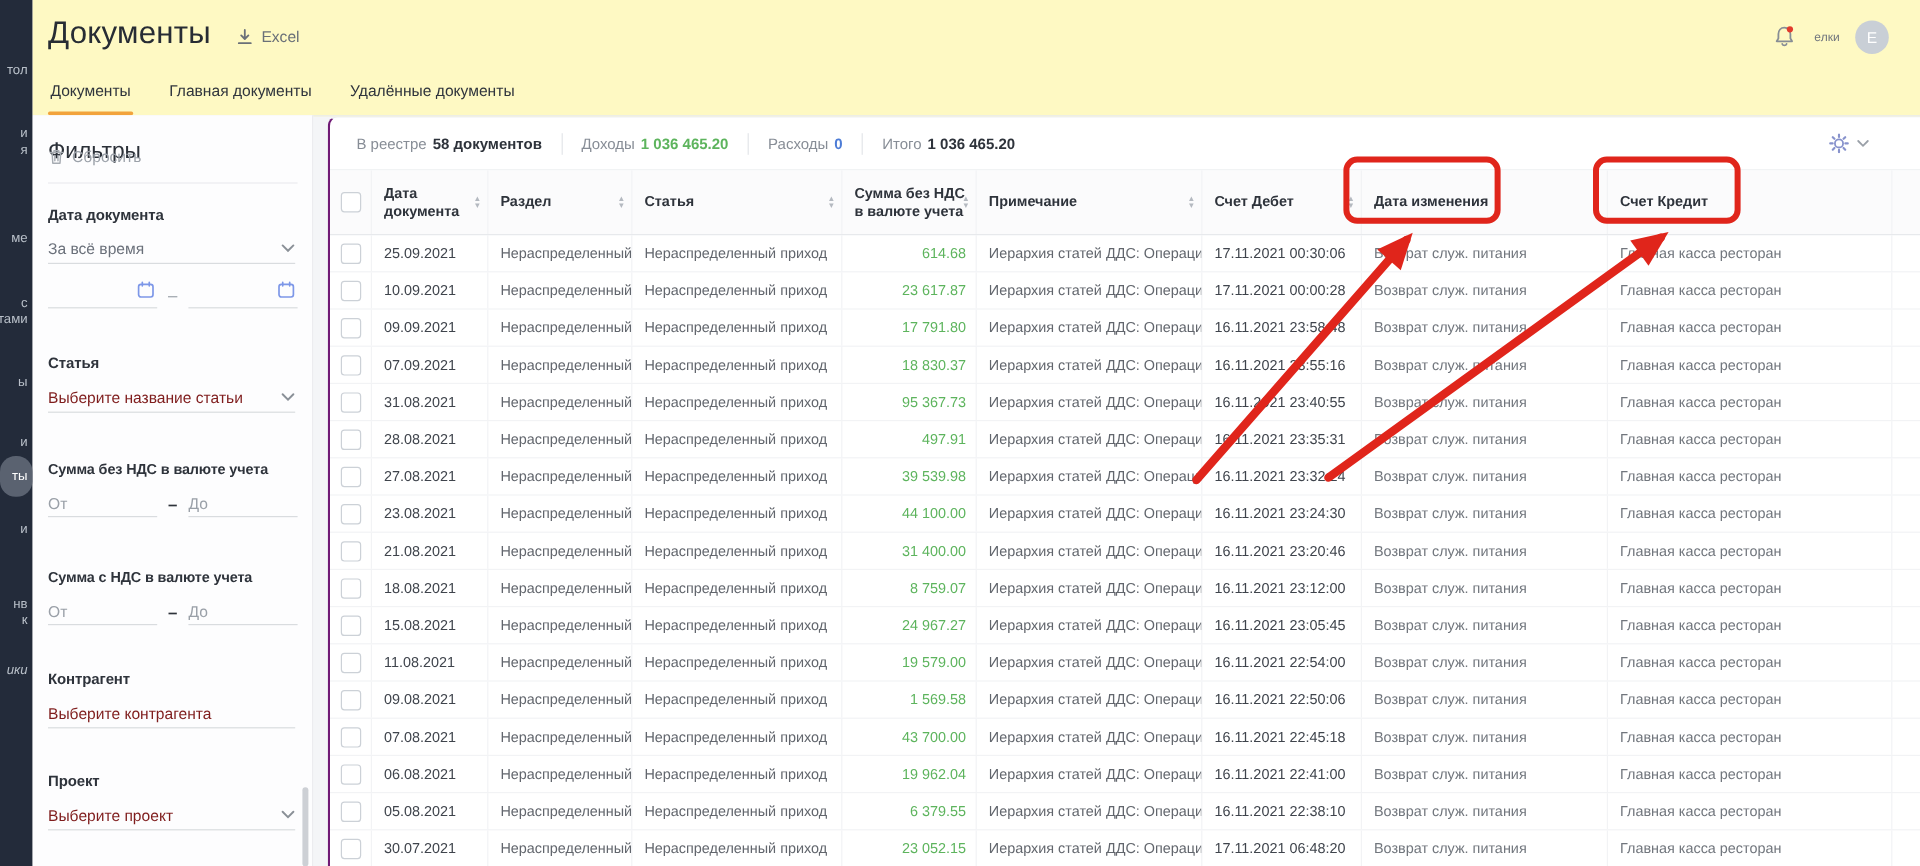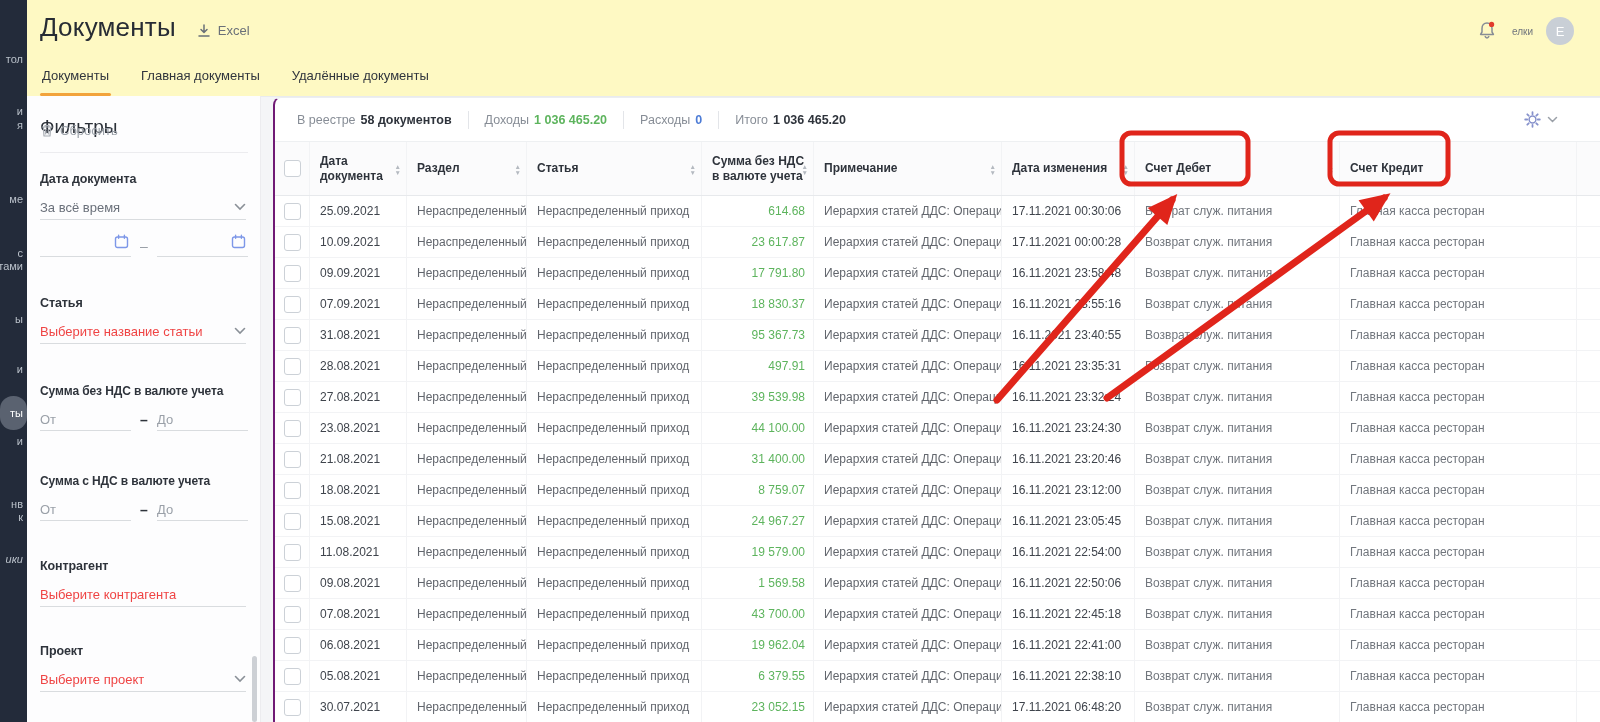--- a/index.html
+++ b/index.html
@@ -28,21 +28,21 @@
 
   
   .filter-panel{position:absolute;left:27px;top:96px;width:233px;bottom:0;background:#fdfdfe;border-right:1px solid #ececef;z-index:2;}
   .filter-panel .abs{position:absolute;left:13px;}
   .f-title{top:20px;font-size:19px;color:#2b3038;}
   .f-reset{top:27px;left:103px;display:flex;align-items:center;gap:6px;font-size:13px;color:#9ba1a9;cursor:pointer;}
   .f-div{top:56px;right:12px;height:1px;background:#ececef;width:auto;left:13px;}
   .f-label{font-weight:700;font-size:12.5px;color:#2e333b;white-space:nowrap;letter-spacing:-.1px;}
   .f-underfield{right:14px;height:24px;border-bottom:1px solid #d9dcdf;display:flex;align-items:center;
                 justify-content:space-between;font-size:13px;color:#6a707a;}
-  .f-underfield .ph{color:#ef4444;}
+  .f-underfield .ph{color:#7f1d1d;}
   .f-row{right:12px;display:flex;align-items:flex-end;}
   .f-mini{flex:1;height:22px;border-bottom:1px solid #d9dcdf;position:relative;font-size:13px;color:#9aa0a8;
           display:flex;align-items:center;}
   .f-dash{width:26px;text-align:center;color:#9aa0a8;font-size:14px;padding-bottom:3px;}
   .f-dash.dark{color:#2e333b;font-weight:700;}
   .cal-ico{position:absolute;right:2px;bottom:4px;}
   .f-scroll{position:absolute;left:225px;top:560px;width:5px;height:66px;background:#cdd0d5;border-radius:3px;}
 
   
   .card{position:absolute;left:273px;top:97px;right:0;bottom:0;background:#ffffff;
@@ -88,21 +88,21 @@
 
   <nav class="sidebar">
       <div class="side-frag" style="top: 52px;">тол</div>
       <div class="side-frag" style="top: 104px;">и</div>
       <div class="side-frag" style="top: 118px;">я</div>
       <div class="side-frag" style="top: 192px;">ме</div>
       <div class="side-frag" style="top: 246px;">с</div>
       <div class="side-frag" style="top: 259px;">тами</div>
       <div class="side-frag" style="top: 312px;">ы</div>
       <div class="side-frag" style="top: 362px;">и</div>
-      <div class="side-frag active" style="top: 396px; border-radius: 13px;">ты</div>
+      <div class="side-frag active" style="top: 380px; border-radius: 13px;">ты</div>
       <div class="side-frag" style="top: 434px;">и</div>
       <div class="side-frag" style="top: 497px;">нв</div>
       <div class="side-frag" style="top: 510px;">к</div>
       <div class="side-frag" style="top: 552px; font-style: italic;">ики</div>
     </nav>
 
   <header class="topbar">
     <div class="title-row">
       <h1 class="app-title" style="margin:0;">Документы</h1>
       <div class="excel-btn">
@@ -270,28 +270,28 @@
           </span>
       </div>
       <div class="hcell">
         <span>Примечание</span>
         <span class="sort">
             <span>▲</span>
             <span>▼</span>
           </span>
       </div>
       <div class="hcell">
+        <span>Счет Дебет</span>
+        <span class="sort">
+            <span>▲</span>
+            <span>▼</span>
+          </span>
+      </div>
+      <div class="hcell">
         <span>Дата изменения</span>
-        <span class="sort">
-            <span>▲</span>
-            <span>▼</span>
-          </span>
-      </div>
-      <div class="hcell">
-        <span>Счет Дебет</span>
         <span class="sort">
             <span>▲</span>
             <span>▼</span>
           </span>
       </div>
       <div class="hcell">
         <span>Счет Кредит</span>
       </div>
       <div class="hcell" style="border-right:none;"></div>
     </div>

